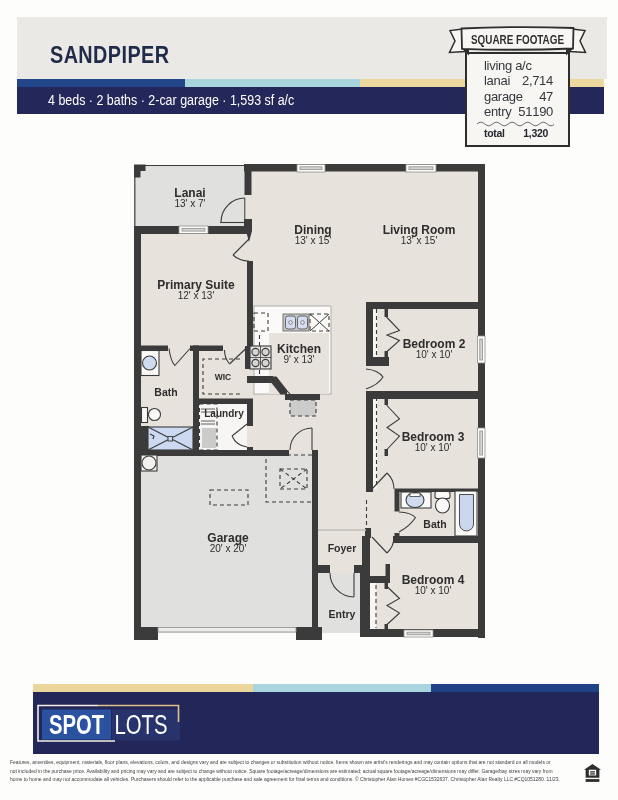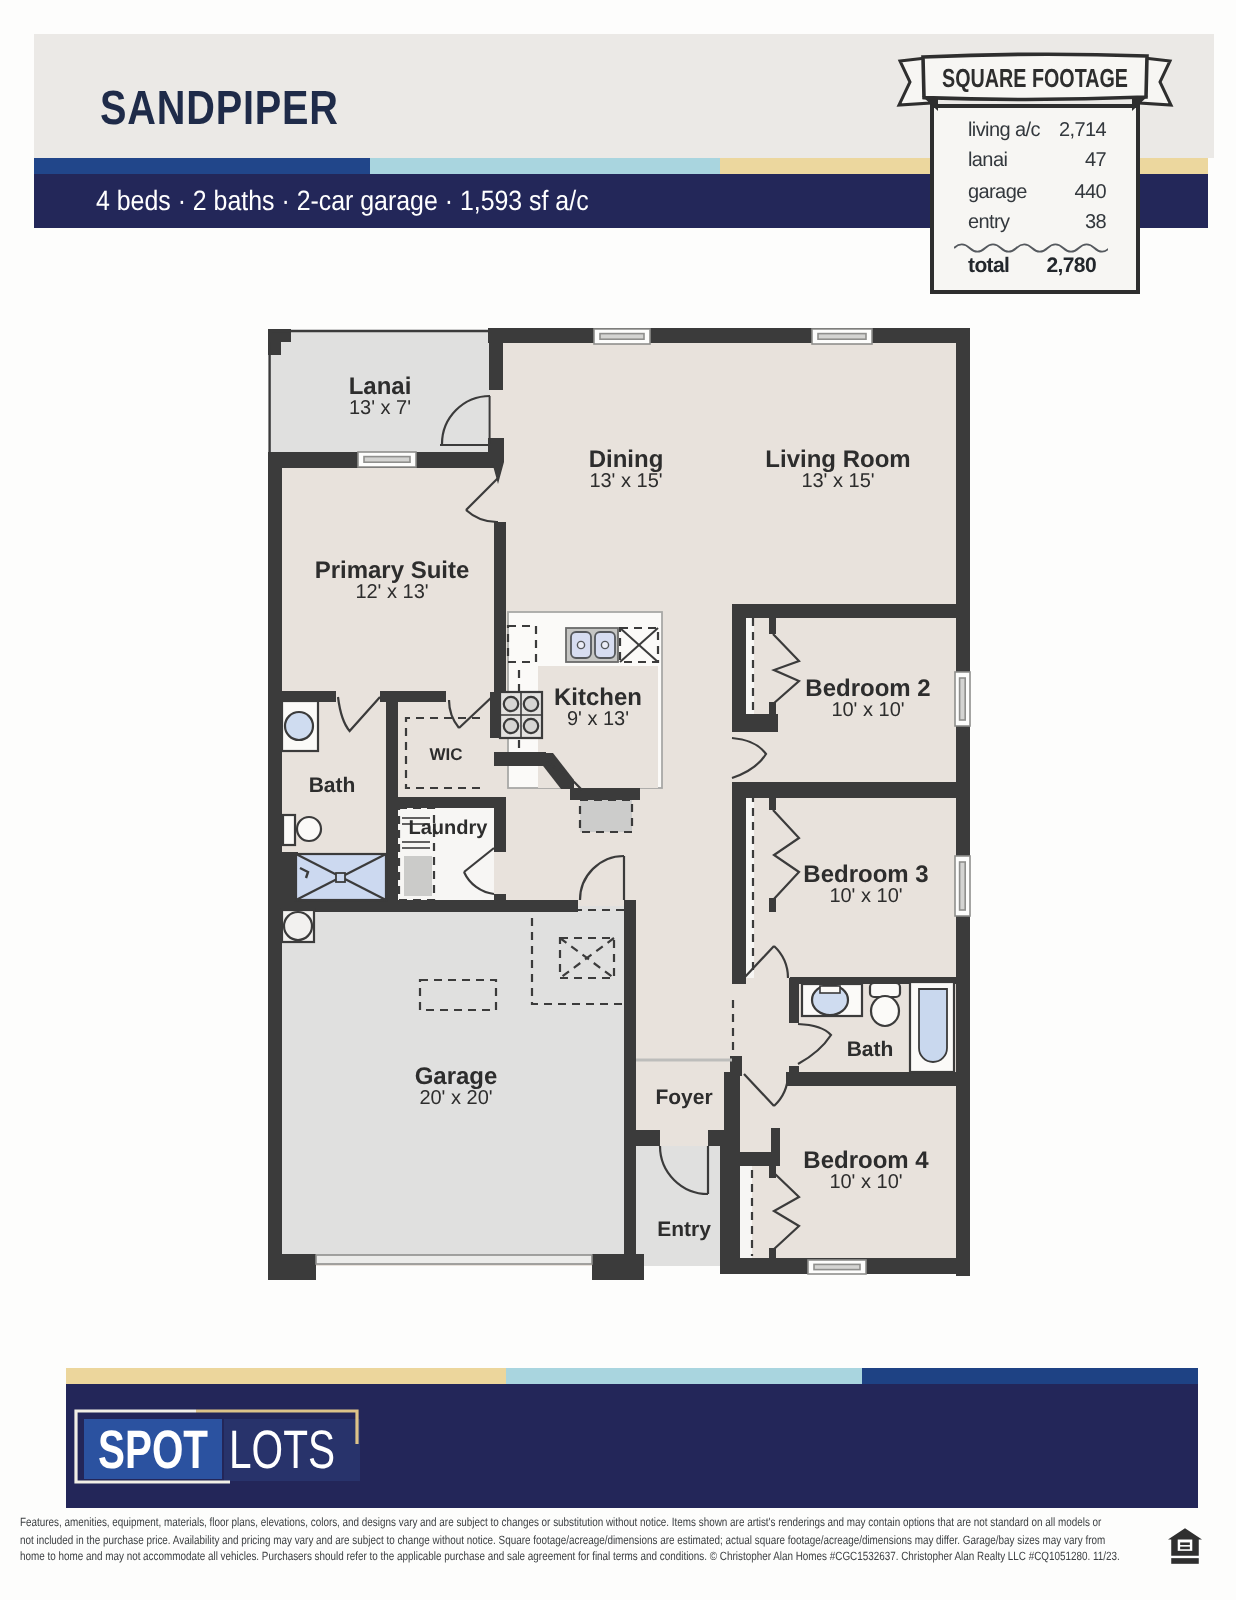--- a/index.html
+++ b/index.html
@@ -21,30 +21,30 @@
 
 <div class="abs" style="left:465px;top:52px;width:101px;height:91px;background:#f7f6f3;border:2px solid #2e2e2e;"></div>
 <svg class="abs" style="left:440px;top:22px;" width="155" height="40" viewBox="0 0 155 40">
   <path d="M 23,7 L 10,8.5 L 15,19 L 9.5,30.5 L 25,29.5 Z" fill="#f7f6f3" stroke="#2e2e2e" stroke-width="1.5"></path>
   <path d="M 132,7 L 145,8.5 L 140,19 L 145.5,30.5 L 130,29.5 Z" fill="#f7f6f3" stroke="#2e2e2e" stroke-width="1.5"></path>
   <path d="M 21,26 L 29,33.5 L 29,24 Z" fill="#2e2e2e"></path>
   <path d="M 134,26 L 126,33.5 L 126,24 Z" fill="#2e2e2e"></path>
   <path d="M 21.5,6.5 Q 77,4 133.5,6 L 133,26.5 Q 76,28.8 22,26.8 Z" fill="#f7f6f3" stroke="#2e2e2e" stroke-width="1.8"></path>
   <text x="77.5" y="21.5" text-anchor="middle" font-family="Liberation Sans" font-size="13" font-weight="bold" fill="#2e2e2e" textLength="93" lengthAdjust="spacingAndGlyphs">SQUARE FOOTAGE</text>
 </svg>
-<div class="abs" style="left:484px;top:57.5px;width:69px;font-size:10px;letter-spacing:-0.3px;color:#33383d;line-height:15.6px;">
+<div class="abs" style="left:484px;top:57.5px;width:69px;font-size:13px;letter-spacing:-0.3px;color:#33383d;line-height:15.6px;">
   <div>living a/c<span style="float:right">2,714</span></div>
   <div>lanai<span style="float:right">47</span></div>
-  <div>garage<span style="float:right">440</span></div>
-  <div>entry<span style="float:right">38</span></div>
+  <div>garage<span style="float:right">190</span></div>
+  <div>entry<span style="float:right">51</span></div>
 </div>
 <svg class="abs" style="left:477px;top:119.5px;" width="77" height="8" viewBox="0 0 77 8">
   <path d="M0,4 q3.9,-3.6 7.8,0 q3.9,3.6 7.8,0 q3.9,-3.6 7.8,0 q3.9,3.6 7.8,0 q3.9,-3.6 7.8,0 q3.9,3.6 7.8,0 q3.9,-3.6 7.8,0 q3.9,3.6 7.8,0 q3.9,-3.6 7.8,0 q3.7,3.4 7,0.4" fill="none" stroke="#55595e" stroke-width="0.9"></path>
 </svg>
-<div class="abs" style="left:484px;top:127px;width:64px;font-size:10.5px;letter-spacing:-0.3px;font-weight:bold;color:#23272c;">total<span style="float:right">2,780</span></div>
+<div class="abs" style="left:484px;top:127px;width:64px;font-size:10.5px;letter-spacing:-0.3px;font-weight:bold;color:#23272c;">total<span style="float:right">1,320</span></div>
 
 <svg class="abs" style="left:0;top:0;" width="618" height="800" viewBox="0 0 618 800">
 <g>
 
   <rect x="138" y="170" width="344" height="463" fill="#e8e2dc"></rect>
   <rect x="135" y="166" width="110" height="60" fill="#e0e0df"></rect>
   <rect x="138" y="453" width="180" height="178" fill="#e0e0df"></rect>
   <rect x="318" y="573" width="42" height="60" fill="#e0e0df"></rect>
 
   <rect x="254" y="306" width="77" height="88" fill="#fbfaf8" stroke="#a8a8a6" stroke-width="0.9"></rect>

